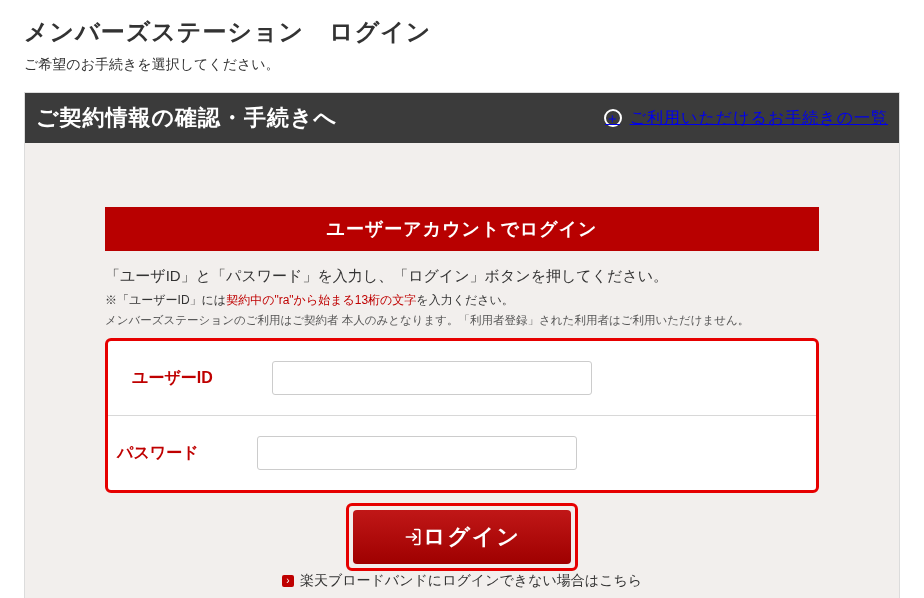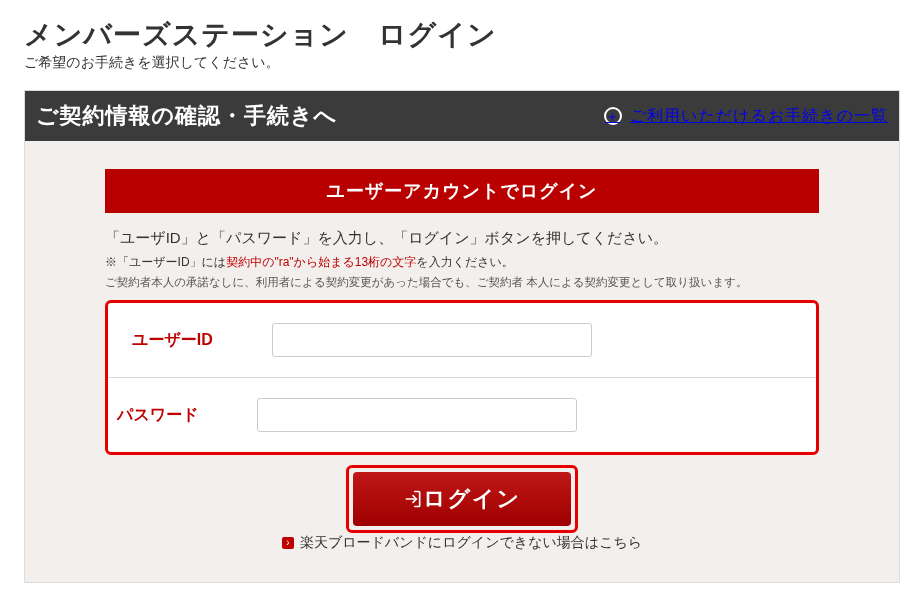--- a/index.html
+++ b/index.html
@@ -7,24 +7,24 @@
     font-family: "Hiragino Kaku Gothic ProN", "Yu Gothic", Meiryo, sans-serif;
     background: #ffffff;
     color: #333333;
     font-size: 14px;
     width: 924px;
   }
   .page {
     padding: 16px 24px 0 24px;
   }
   h1.page-title {
-    font-size: 28px;
-    font-weight: bold;
-    color: #333333;
-    margin-bottom: 0;
+    font-size: 24px;
+    font-weight: bold;
+    color: #333333;
+    margin-bottom: 8px;
     letter-spacing: 1px;
   }
   .subtitle {
     font-size: 14px;
     color: #333333;
     margin-bottom: 18px;
   }
   .section {
     border: 1px solid #dcdcdc;
   }
@@ -63,20 +63,21 @@
   }
   .login-heading {
     background: #b80000;
     color: #ffffff;
     text-align: center;
     font-size: 18px;
     font-weight: bold;
     padding: 10px 0;
     margin-bottom: 16px;
     letter-spacing: 1px;
+    margin-top: 36px;
   }
   .instruction-block {
     text-align: left;
     margin-bottom: 10px;
   }
   .instruction-main {
     font-size: 15px;
     color: #333333;
     margin-bottom: 6px;
   }
@@ -203,21 +204,21 @@
 
     <div class="section-body">
 
       <div class="login-heading">ユーザーアカウントでログイン</div>
 
       <div class="instruction-block">
         <p class="instruction-main">「ユーザID」と「パスワード」を入力し、「ログイン」ボタンを押してください。</p>
         <p class="instruction-note">
           <span>※「ユーザーID」には</span><span class="red">契約中の"ra"から始まる13桁の文字</span><span>を入力ください。</span>
         </p>
-        <p class="instruction-small">ご契約者本人の承諾なしに、利用者による契約変更があった場合でも、ご契約者 本人による契約変更として取り扱います。</p>
+        <p class="instruction-small">メンバーズステーションのご利用はご契約者 本人のみとなります。「利用者登録」された利用者はご利用いただけません。</p>
       </div>
 
       <div class="form-box">
         <div class="form-row">
           <div class="form-label">ユーザーID</div>
           <div class="form-input-wrap">
             <input type="text" class="form-input" style="">
           </div>
         </div>
         <div class="form-row">

